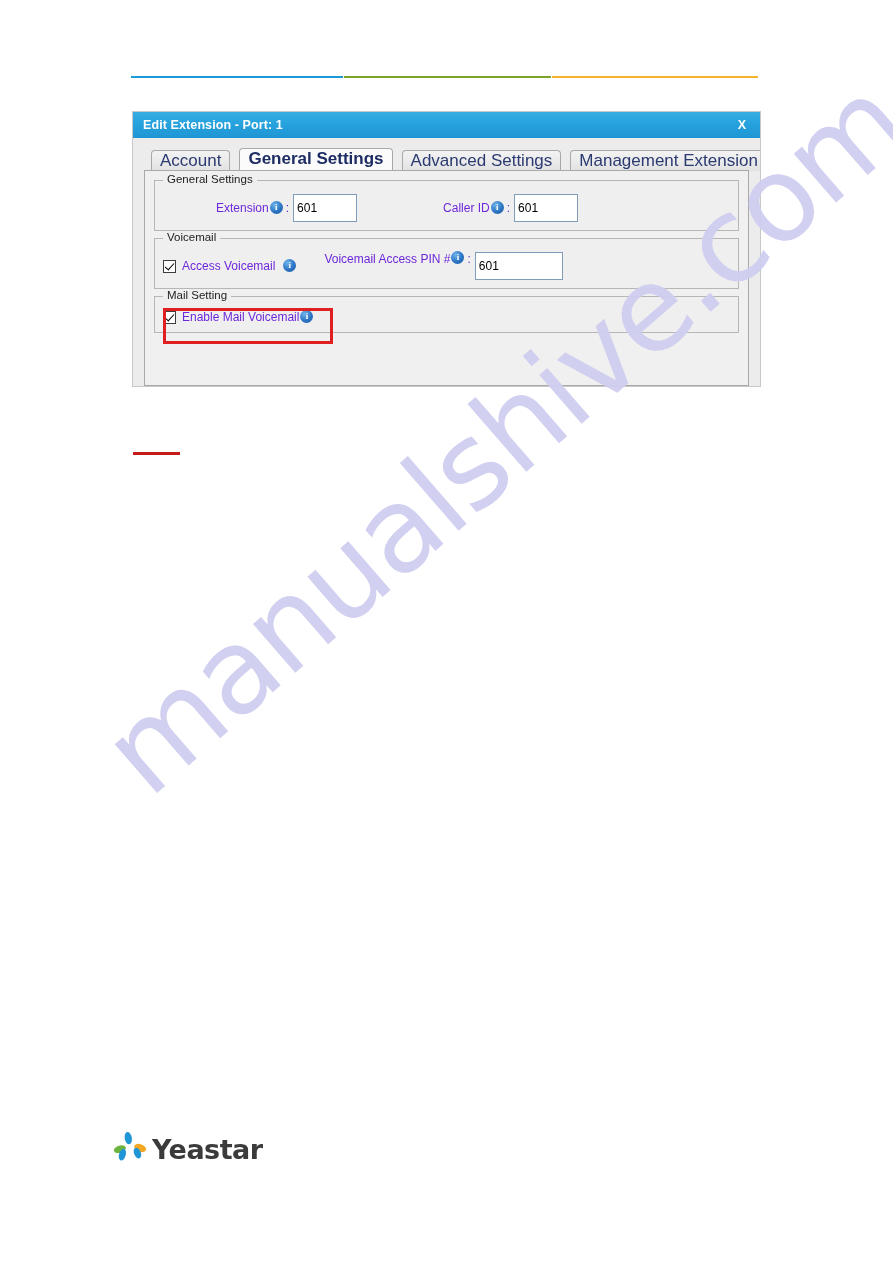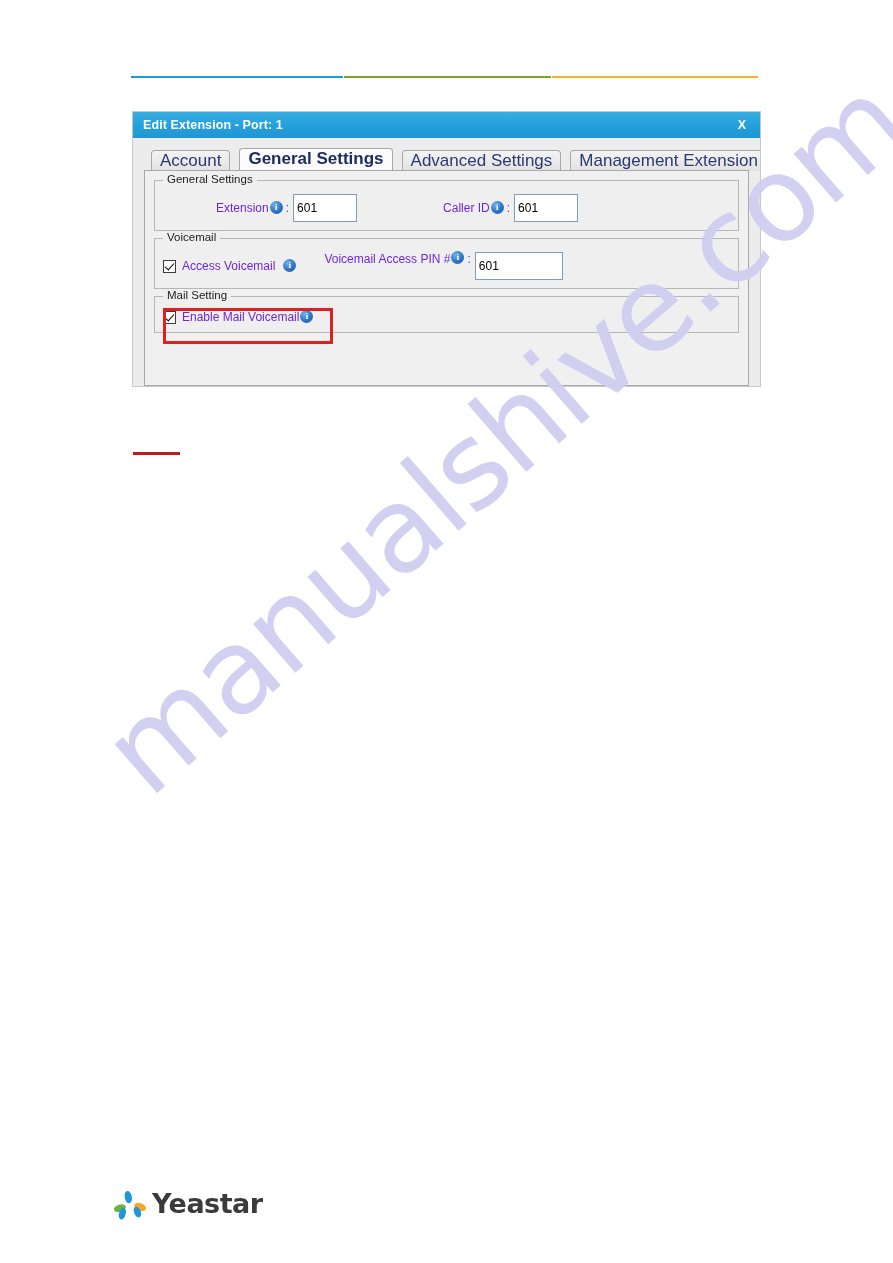--- a/index.html
+++ b/index.html
@@ -274,22 +274,23 @@
     width: 47px;
     height: 3px;
     background: #c31a1a;
     z-index: 3;
   }
 
   
   #footer-logo {
     position: absolute;
     left: 110px;
-    top: 1188px;
-    display: flex;
+    top: 1129px;
+    display: flex;
+    align-items: center;
     z-index: 3;
   }
   #logo-mark { width: 40px; height: 40px; display: block; }
   #logo-word {
     font-family: "DejaVu Sans", sans-serif;
     font-size: 27px;
     font-weight: bold;
     color: #3b3b3b;
     letter-spacing: -0.5px;
     margin-left: 2px;

